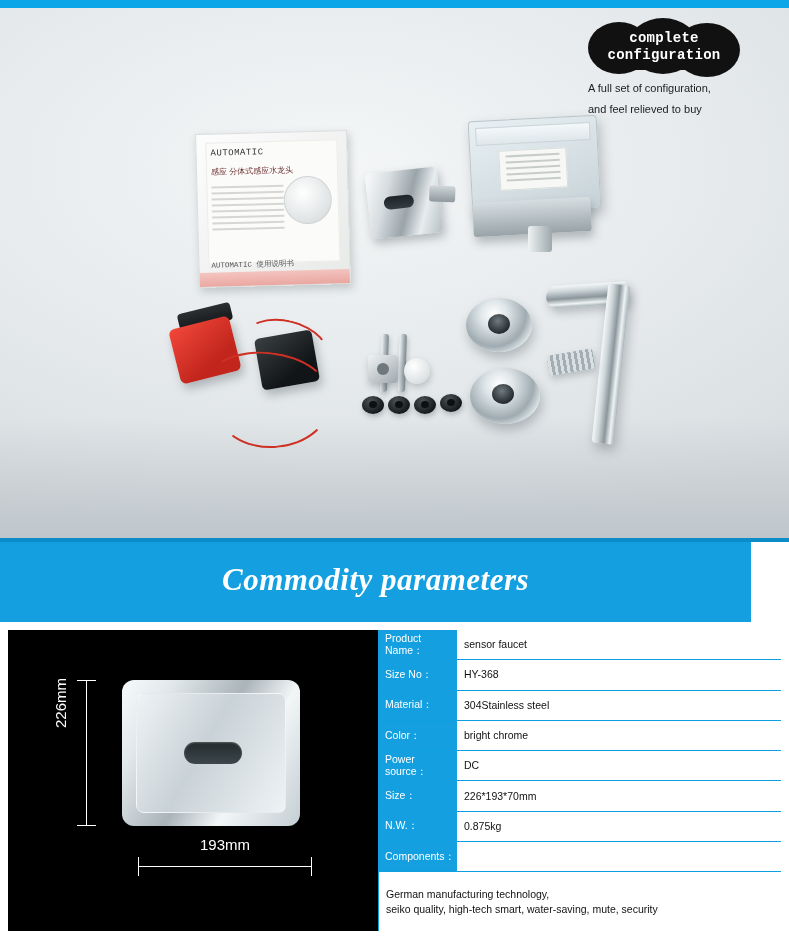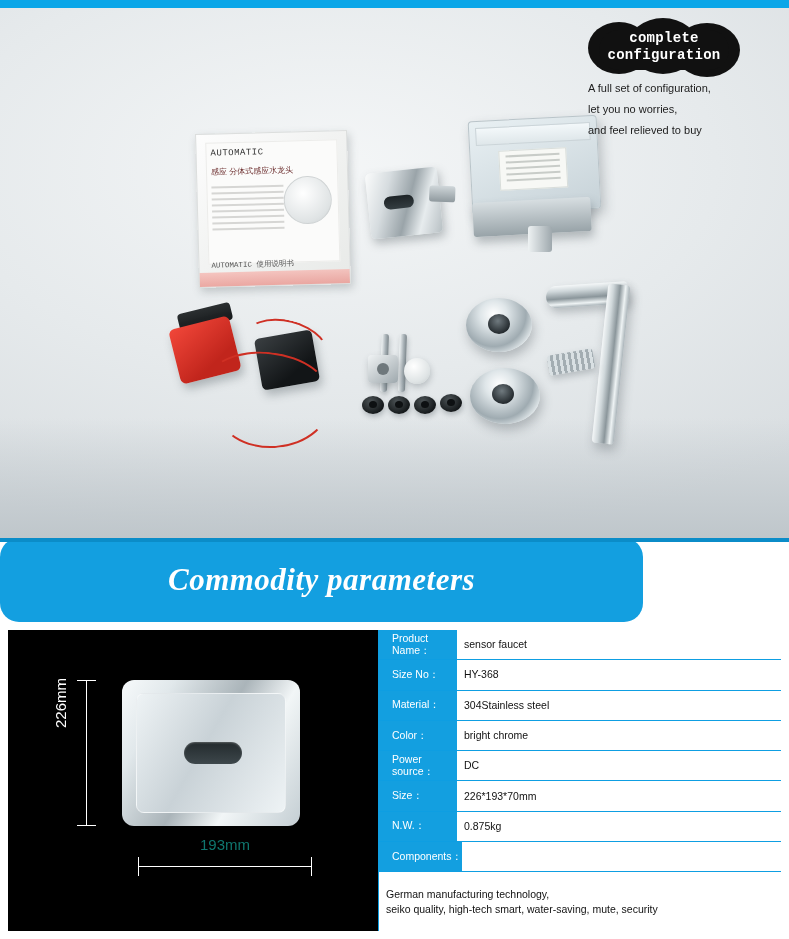--- a/index.html
+++ b/index.html
@@ -348,25 +348,24 @@
     width: 46px; height: 20px;
     background: repeating-linear-gradient(90deg,#d9e0e3 0 3px,#a3adb2 3px 6px);
     border-radius: 3px;
     transform: rotate(-10deg);
     box-shadow: 1px 4px 7px rgba(70,80,86,0.28);
   }
 
   
   .section-header {
     position: relative;
-    width: 643px;
+    width: 751px;
     height: 84px;
     background: #139fe0;
     box-sizing: border-box;
-    border-radius: 19px;
   }
   .section-header .rule-top {
     position: absolute; top: 0; left: 0; width: 789px; height: 4px;
     background: #0b8cc8;
   }
   .section-header h2 {
     margin: 0;
     font-family: "Liberation Serif", serif;
     font-style: italic;
     font-weight: bold;
@@ -461,21 +460,21 @@
     width: 1px; height: 19px;
     background:#ffffff;
   }
   .dim-h:before { left: 0; }
   .dim-h:after { right: 0; }
   .dim-h-label {
     position: absolute;
     left: 130px; top: 206px;
     width: 174px;
     text-align: center;
-    color: #0f766e;
+    color: #ffffff;
     font-size: 15px;
   }
 
   
   .spec-table {
     flex: 1 1 auto;
     display: flex;
     flex-direction: column;
     border-left: 1px solid #0e9ee2;
   }
@@ -487,21 +486,21 @@
   }
   .spec-row:last-child { border-bottom: none; }
   .spec-row.feature { flex: 2 2 0; }
   .spec-key {
     flex: 0 0 78px;
     background: #139fe0;
     color: #ffffff;
     font-size: 10.5px;
     display: flex;
     align-items: center;
-    padding-left: 13px;
+    padding-left: 6px;
     box-sizing: border-box;
   }
   .spec-val {
     flex: 1 1 auto;
     background: #ffffff;
     color: #111;
     font-size: 10.5px;
     display: flex;
     flex-direction: column;
     justify-content: center;
@@ -591,21 +590,20 @@
     <div class="badge-blob b3"></div>
     <div class="badge-blob b4"></div>
     <div class="badge-text">
       <div>complete</div>
       <div>configuration</div>
     </div>
   </div>
 
   <div class="tagline">
     <div>A full set of configuration,</div>
-    <div>let you no worries,</div>
     <div>and feel relieved to buy</div>
   </div>
 </div>
 
 <div class="section-header">
   <div class="rule-top"></div>
   <h2>Commodity parameters</h2>
 </div>
 
 <div class="spec-wrap">

